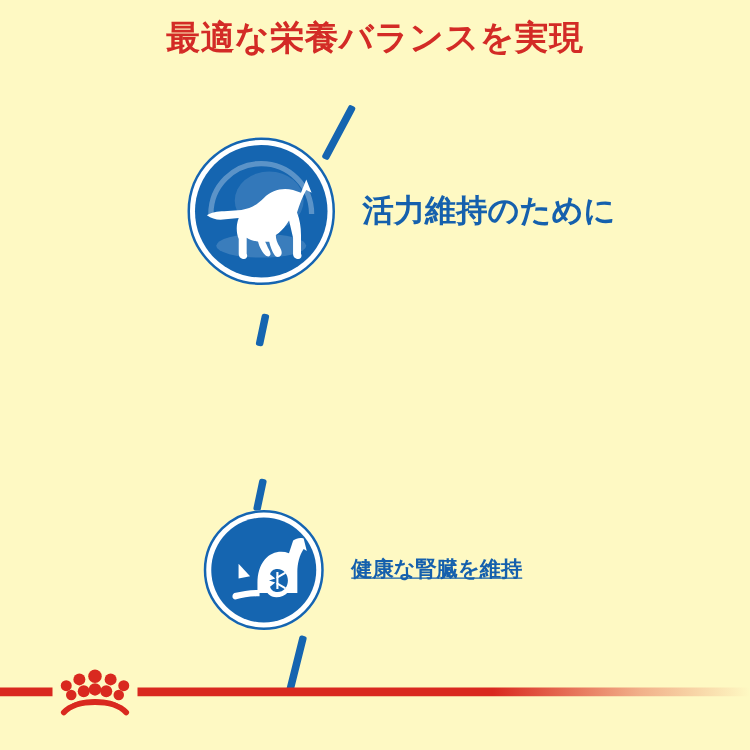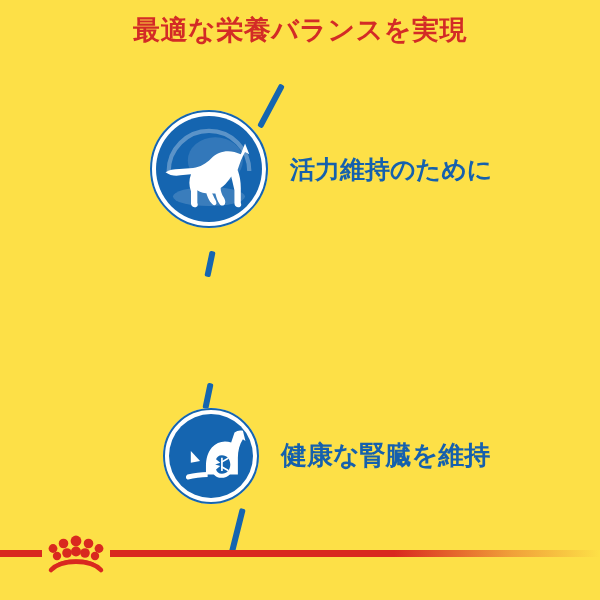--- a/index.html
+++ b/index.html
@@ -10,21 +10,21 @@
     background: #ffffff;
   }
   body {
     font-family: "Liberation Sans", "DejaVu Sans", sans-serif;
   }
 
   .panel {
     position: relative;
     width: 600px;
     height: 600px;
-    background: #fde047;
+    background: #fef9c3;
     overflow: hidden;
   }
 
   
   .title {
     position: absolute;
     top: 14px;
     left: 0;
     width: 600px;
     text-align: center;
@@ -81,21 +81,21 @@
 
   .feature-text {
     color: #1560ad;
     font-weight: bold;
     font-size: 25px;
     line-height: 1.28;
     margin-left: 22px;
     white-space: pre-line;
   }
   .row-1 .feature-text { font-size: 24px; margin-left: 18px; }
-  .row-2 .feature-text { font-size: 26px; margin-left: 22px; }
+  .row-2 .feature-text { font-size: 17px; margin-left: 22px; text-decoration: underline; }
 
   
   .connector {
     position: absolute;
     background: #1565b0;
     border-radius: 2px;
   }
   .conn-top {
     width: 6px; height: 48px;
     left: 268px; top: 82px;

